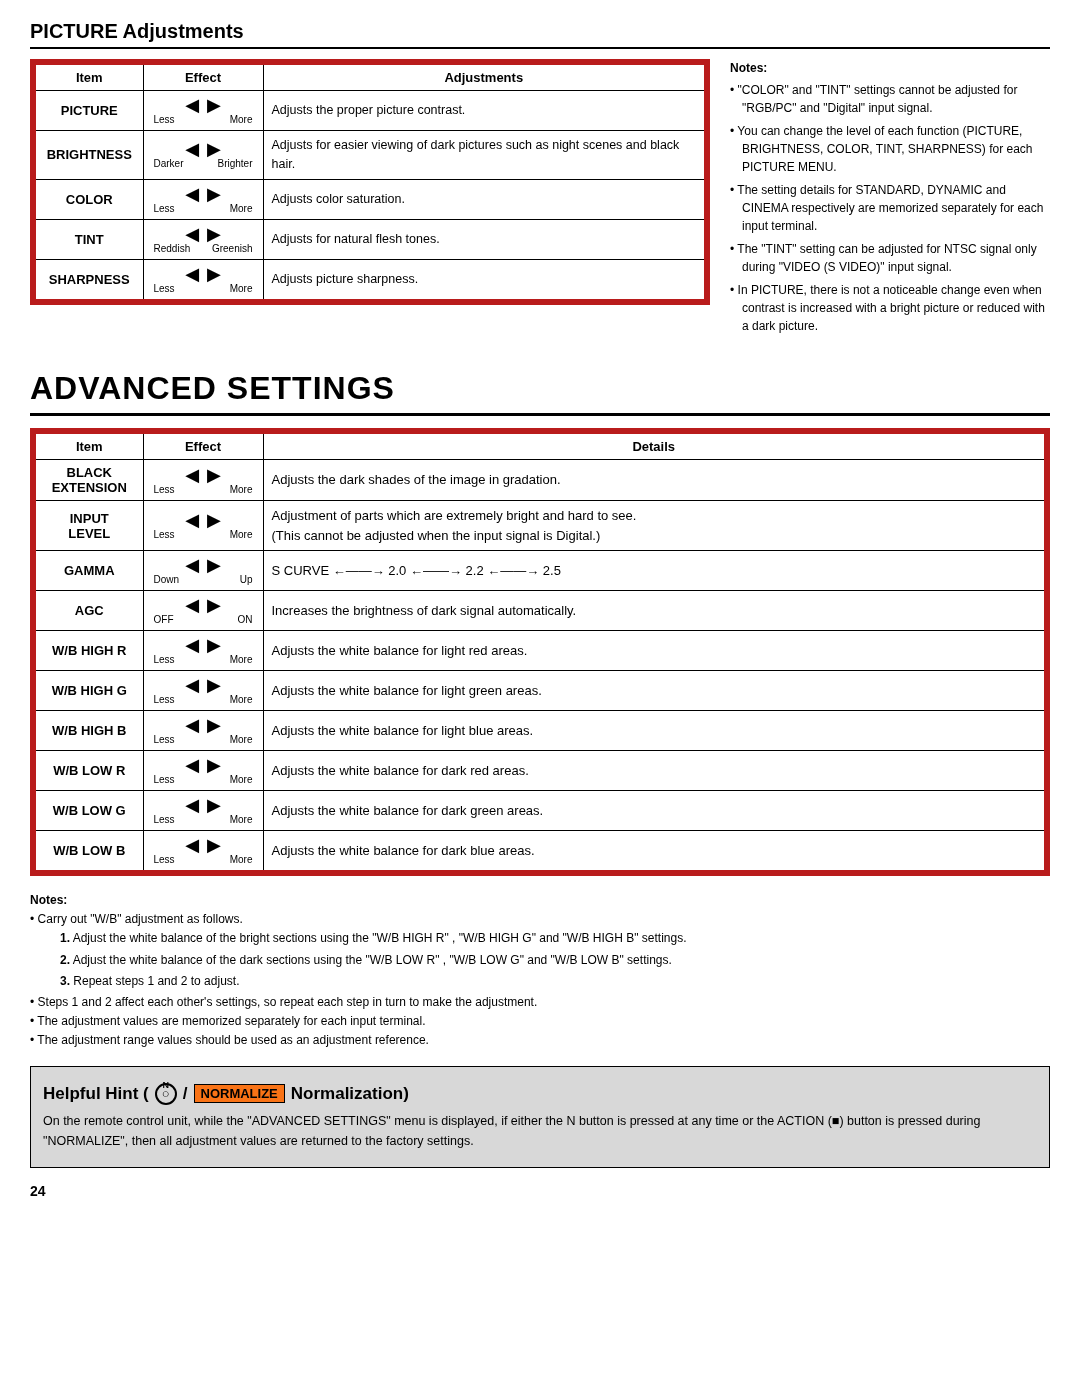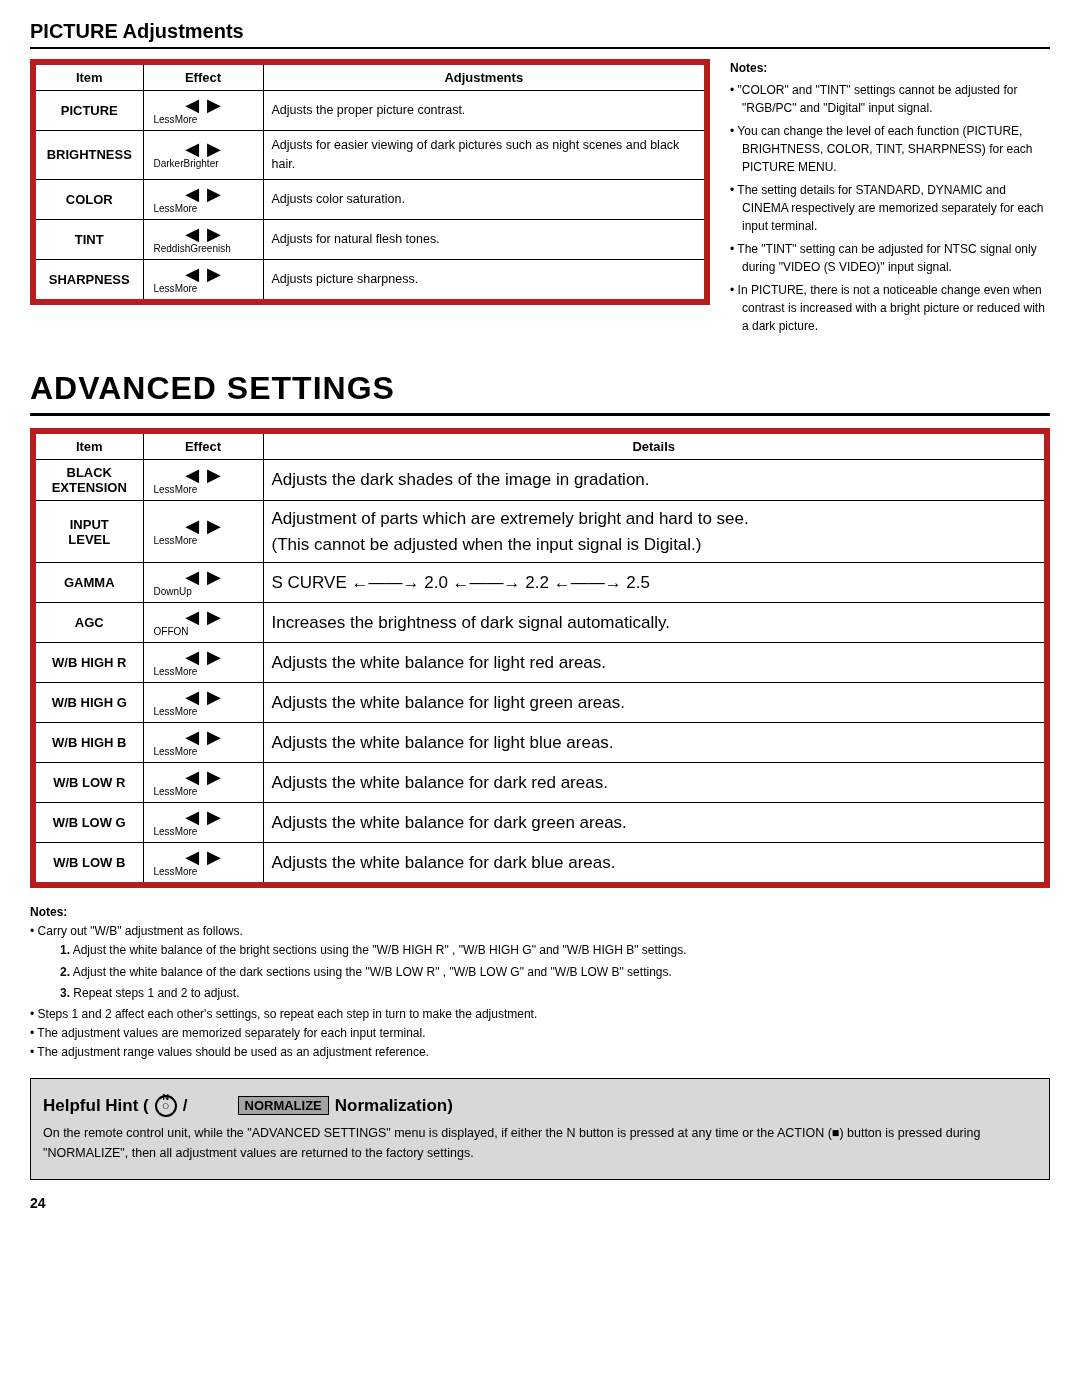--- a/index.html
+++ b/index.html
@@ -102,20 +102,21 @@
       gap: 8px;
     }
 
     .arrow-left, .arrow-right {
       font-size: 18px;
       line-height: 1;
     }
 
     .arrow-labels {
       display: flex;
+      justify-content: space-between;
       width: 100%;
       font-size: 10px;
       font-weight: normal;
       padding: 0 2px;
     }
 
     .desc-col {
       font-size: 12.5px;
       line-height: 1.5;
     }
@@ -129,21 +130,21 @@
       margin-bottom: 12px;
       letter-spacing: 1px;
     }
 
     .adv-table {
       width: 100%;
       margin-bottom: 15px;
     }
 
     .adv-details-col {
-      font-size: 17px;
+      font-size: 13px;
       line-height: 1.5;
     }
 
     
     .adv-notes {
       font-size: 12px;
       line-height: 1.6;
       margin-bottom: 15px;
     }
 
@@ -185,22 +186,21 @@
       align-items: center;
       gap: 6px;
     }
 
     .normalize-box {
       display: inline-block;
       border: 1.5px solid #000;
       padding: 1px 6px;
       font-size: 13px;
       font-weight: bold;
-      background: #a3a3a3;
-      margin-left: 44px;
+      background: #f97316;
     }
 
     .n-button {
       display: inline-flex;
       align-items: center;
       justify-content: center;
       width: 22px;
       height: 22px;
       border: 2px solid #000;
       border-radius: 50%;

